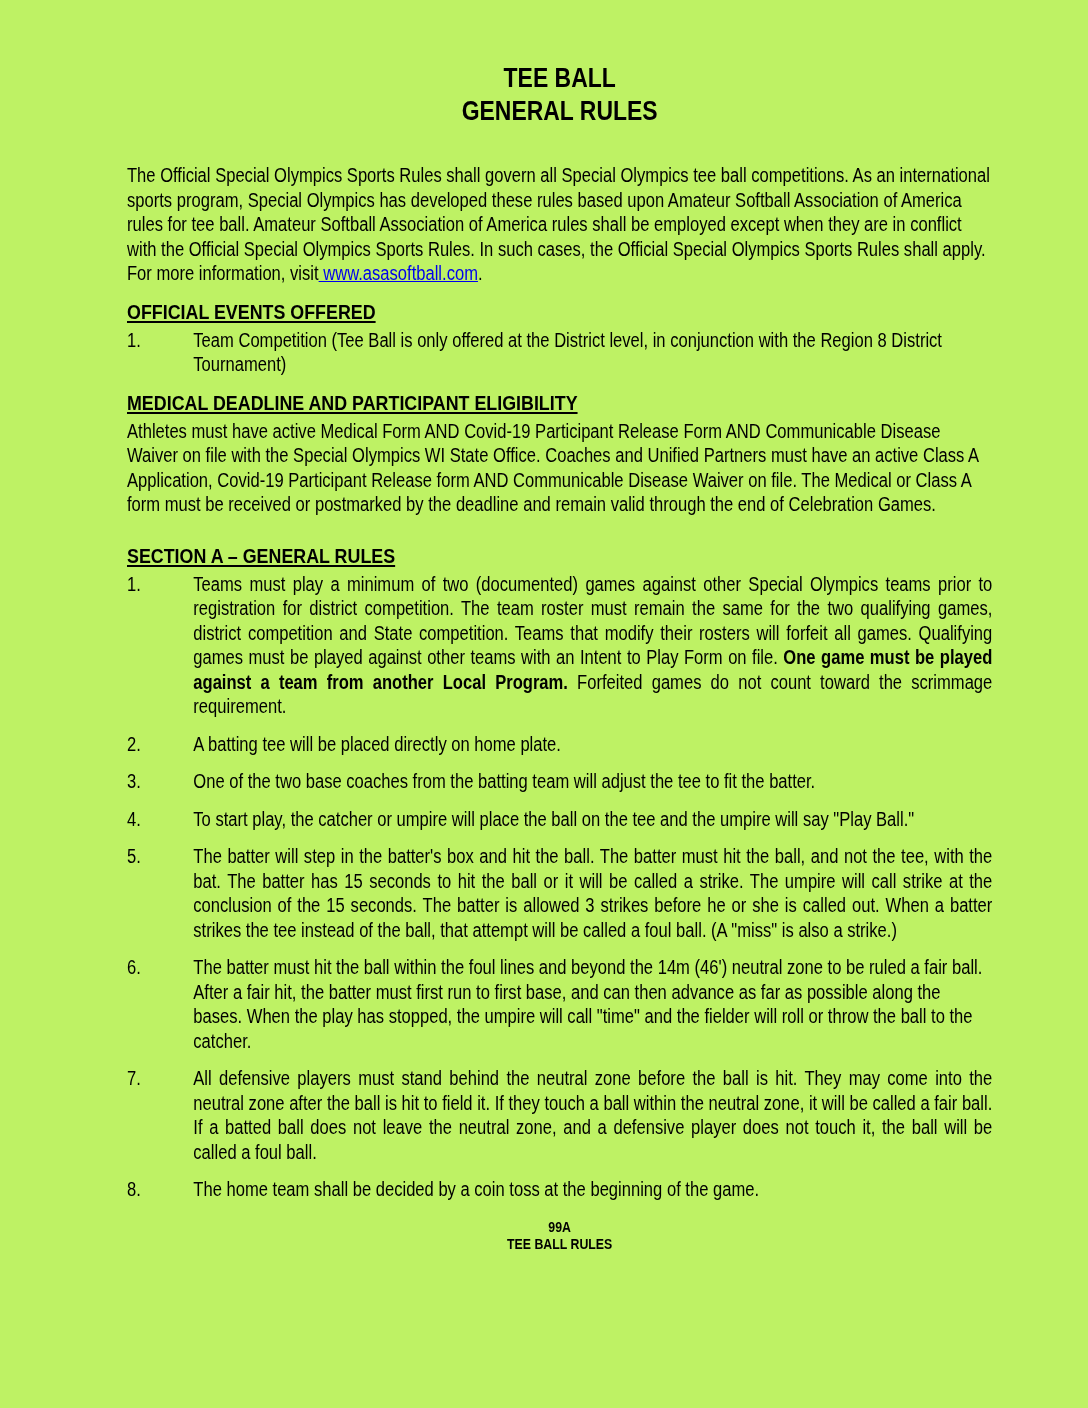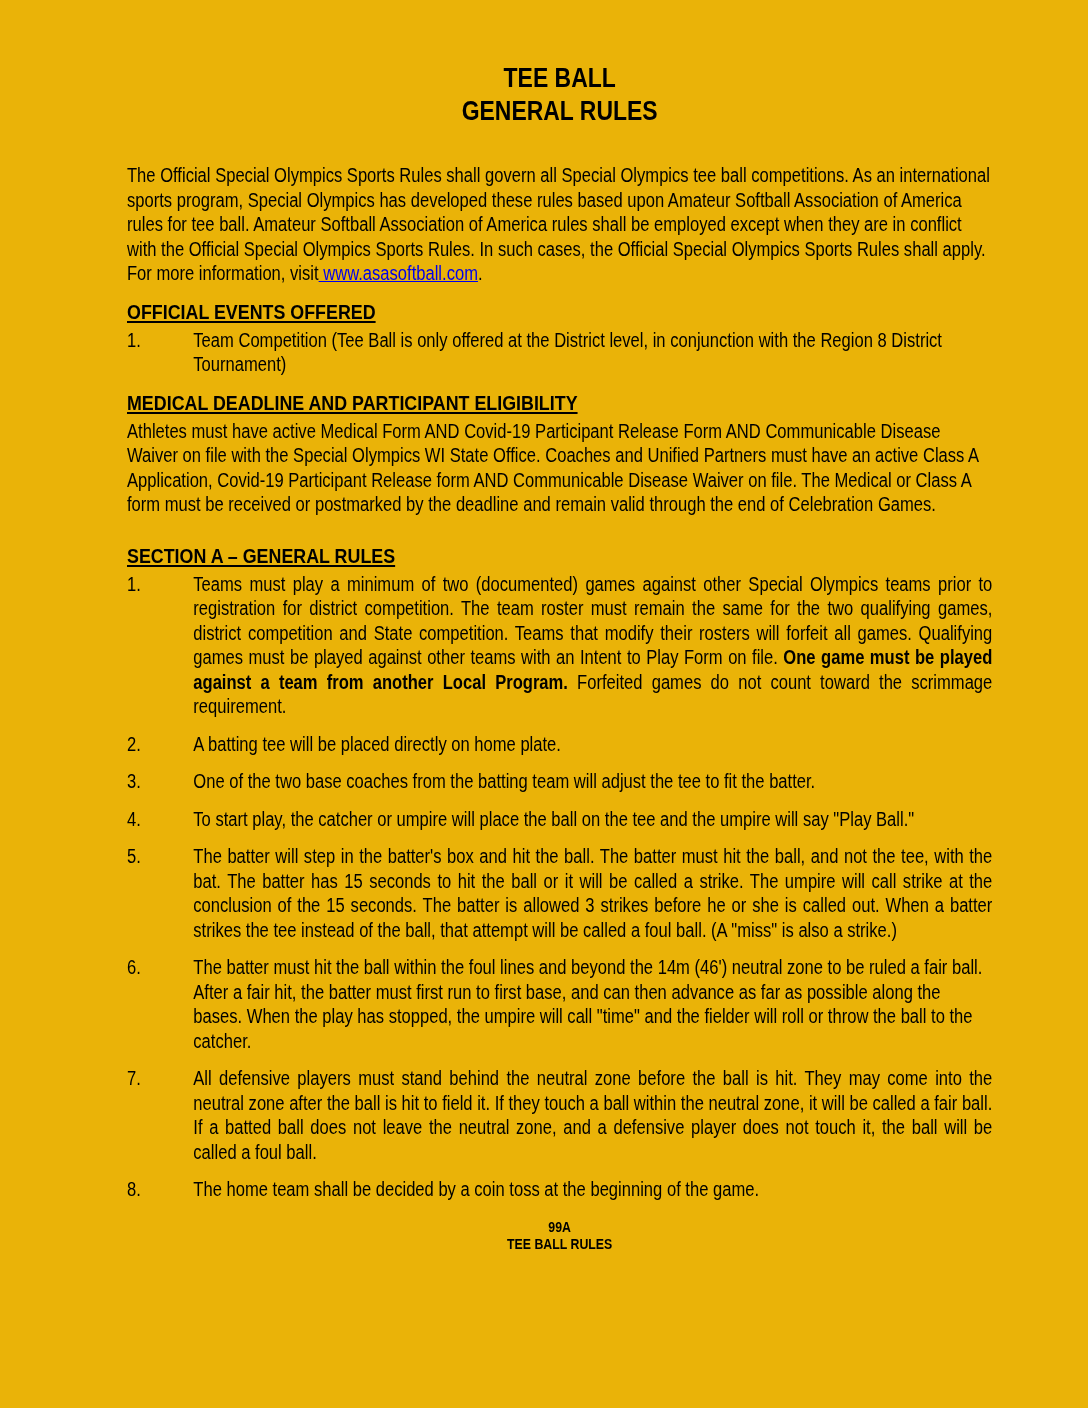--- a/index.html
+++ b/index.html
@@ -10,21 +10,21 @@
     width: 1088px;
     height: 1408px;
     overflow: hidden;
     font-family: "Liberation Sans", sans-serif;
     color: #000000;
   }
   .page {
     position: relative;
     width: 1088px;
     height: 1408px;
-    background: #eab308;
+    background: #bef264;
   }
   
   .content {
     position: absolute;
     left: 127px;
     top: 62px;
     width: 1018px;
     transform: scaleX(0.85);
     transform-origin: 0 0;
     font-size: 19.5px;

